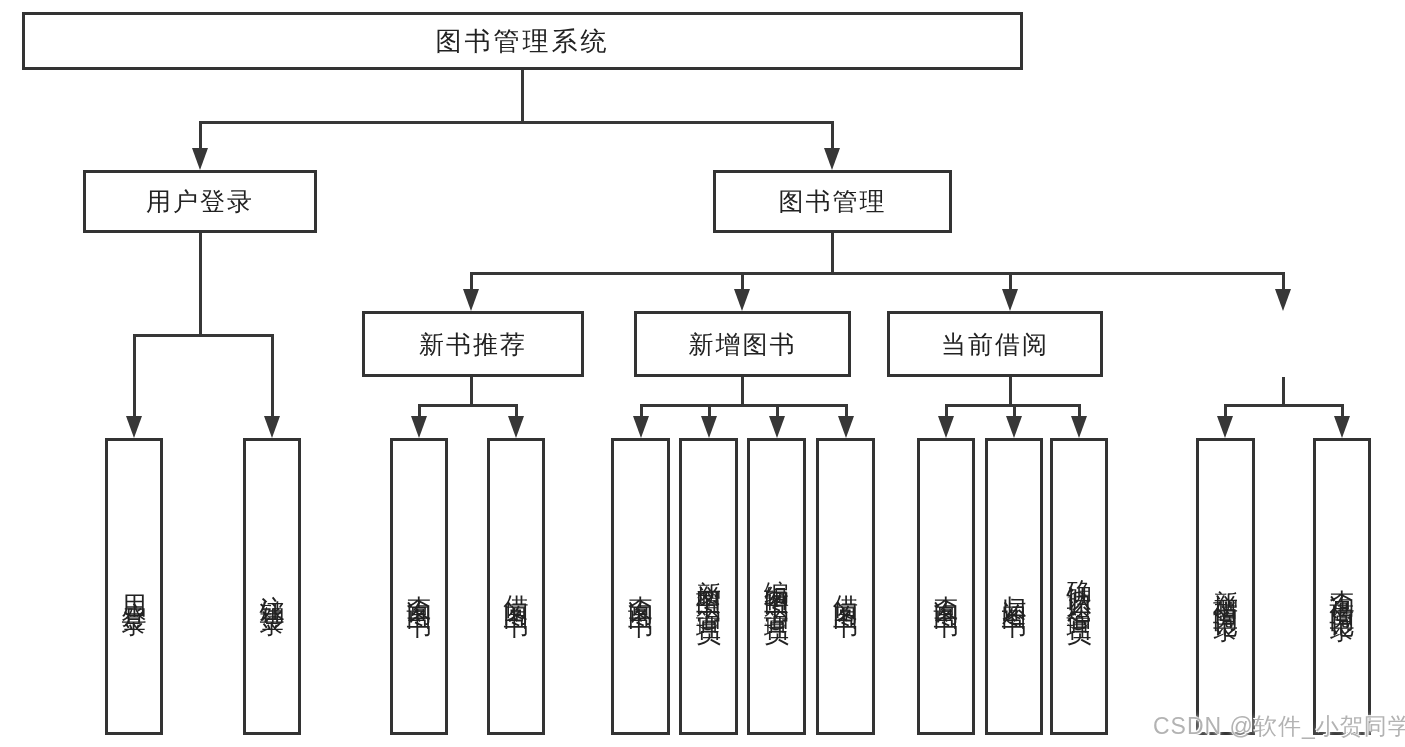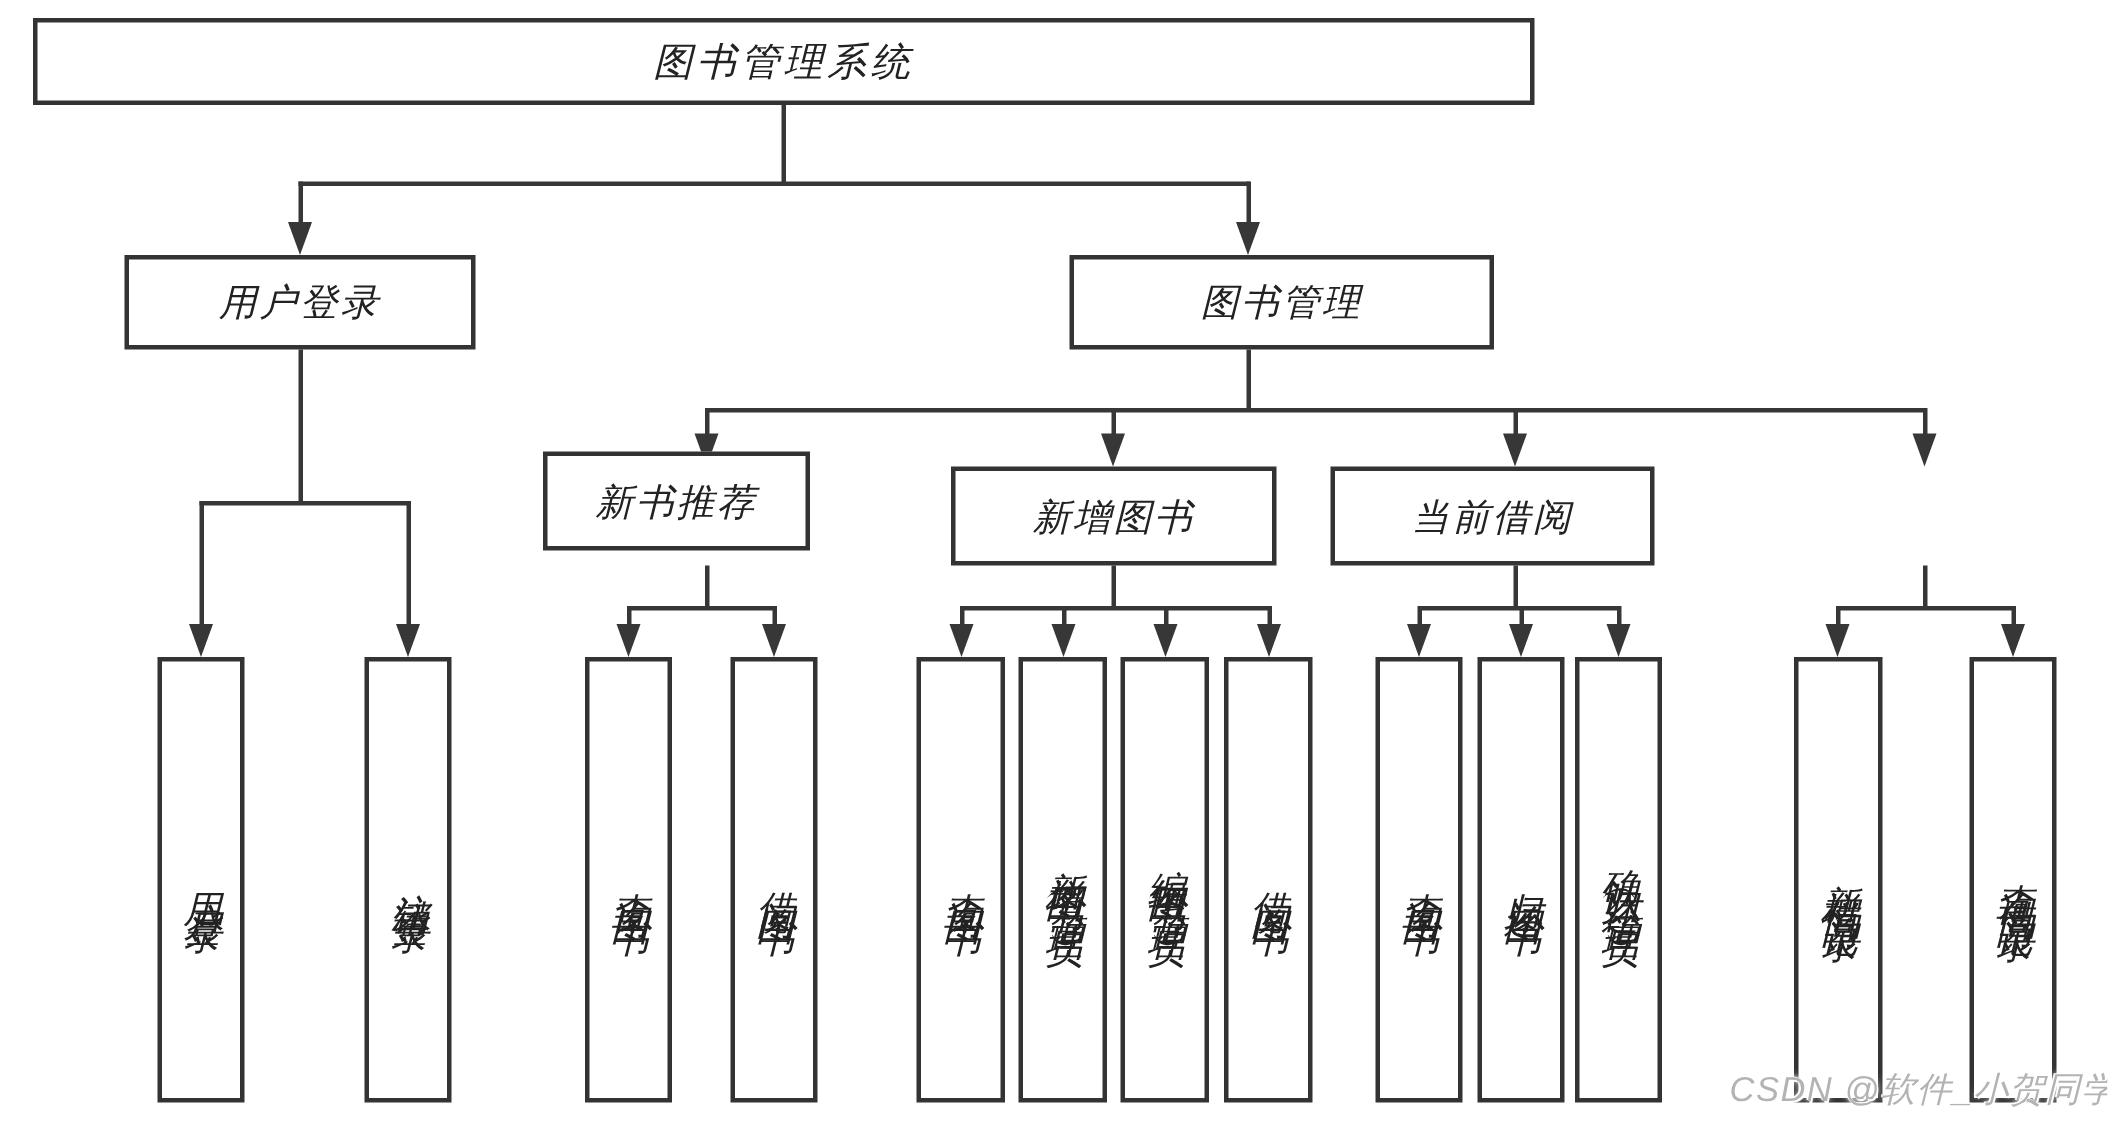--- a/index.html
+++ b/index.html
@@ -1,21 +1,20 @@
 <!DOCTYPE html>
 <html style="--line: #373737; --border: #333333; --text: #222222; --wm: #b3b3b3; --bg: #ffffff;"><head>
 <meta charset="utf-8">
 <style>
   html,body{margin:0;padding:0;background:#fff;}
   .stage{
     position:relative;width:1405px;height:747px;overflow:hidden;
     background:var(--bg,#ffffff);
     font-family:"Liberation Sans","DejaVu Sans",sans-serif;
     color:var(--text,#222222);
-    font-style:italic;
   }
   .box{
     position:absolute;box-sizing:border-box;background:#fff;
     border:3px solid var(--border,#333333);
     display:flex;align-items:center;justify-content:center;
   }
   .hbox{font-size:25px;letter-spacing:2px;}
   .rootbox{font-size:26px;letter-spacing:3px;}
   .vtext{
     writing-mode:vertical-rl;text-orientation:mixed;
@@ -44,41 +43,41 @@
   <div class="box hbox rootbox" style="left:22px;top:12px;width:1001px;height:58px">图书管理系统</div>
 
   <div class="vline" style="left:521px;top:70px;height:53px"></div>
   <div class="hline" style="left:199px;top:121px;width:634px"></div>
   <div class="vline" style="left:199px;top:121px;height:28px"></div>
   <div class="arrow" style="left:192px;top:148px"></div>
   <div class="vline" style="left:831px;top:121px;height:28px"></div>
   <div class="arrow" style="left:824px;top:148px"></div>
 
   <div class="box hbox" style="left:83px;top:170px;width:234px;height:63px">用户登录</div>
-  <div class="box hbox" style="left:713px;top:170px;width:283px;height:63px">图书管理</div>
+  <div class="box hbox" style="left:713px;top:170px;width:239px;height:63px">图书管理</div>
 
   <div class="vline" style="left:199px;top:233px;height:103px"></div>
   <div class="hline" style="left:133px;top:334px;width:141px"></div>
   <div class="vline" style="left:133px;top:334px;height:84px"></div>
   <div class="arrow" style="left:126px;top:416px"></div>
   <div class="vline" style="left:271px;top:334px;height:84px"></div>
   <div class="arrow" style="left:264px;top:416px"></div>
 
   <div class="vline" style="left:831px;top:233px;height:41px"></div>
   <div class="hline" style="left:470px;top:272px;width:814px"></div>
   <div class="vline" style="left:470px;top:272px;height:18px"></div>
   <div class="arrow" style="left:463px;top:289px"></div>
   <div class="vline" style="left:741px;top:272px;height:18px"></div>
   <div class="arrow" style="left:734px;top:289px"></div>
   <div class="vline" style="left:1009px;top:272px;height:18px"></div>
   <div class="arrow" style="left:1002px;top:289px"></div>
   <div class="vline" style="left:1282px;top:272px;height:18px"></div>
   <div class="arrow" style="left:1275px;top:289px"></div>
 
-  <div class="box hbox" style="left:362px;top:301px;width:178px;height:66px">新书推荐</div>
+  <div class="box hbox" style="left:362px;top:311px;width:222px;height:66px">新书推荐</div>
   <div class="box hbox" style="left:634px;top:311px;width:217px;height:66px">新增图书</div>
   <div class="box hbox" style="left:887px;top:311px;width:216px;height:66px">当前借阅</div>
 
   <div class="vline" style="left:470px;top:377px;height:29px"></div>
   <div class="hline" style="left:419px;top:404px;width:98px"></div>
   <div class="vline" style="left:418px;top:404px;height:13px"></div>
   <div class="arrow" style="left:411px;top:416px"></div>
   <div class="vline" style="left:515px;top:404px;height:13px"></div>
   <div class="arrow" style="left:508px;top:416px"></div>
 

